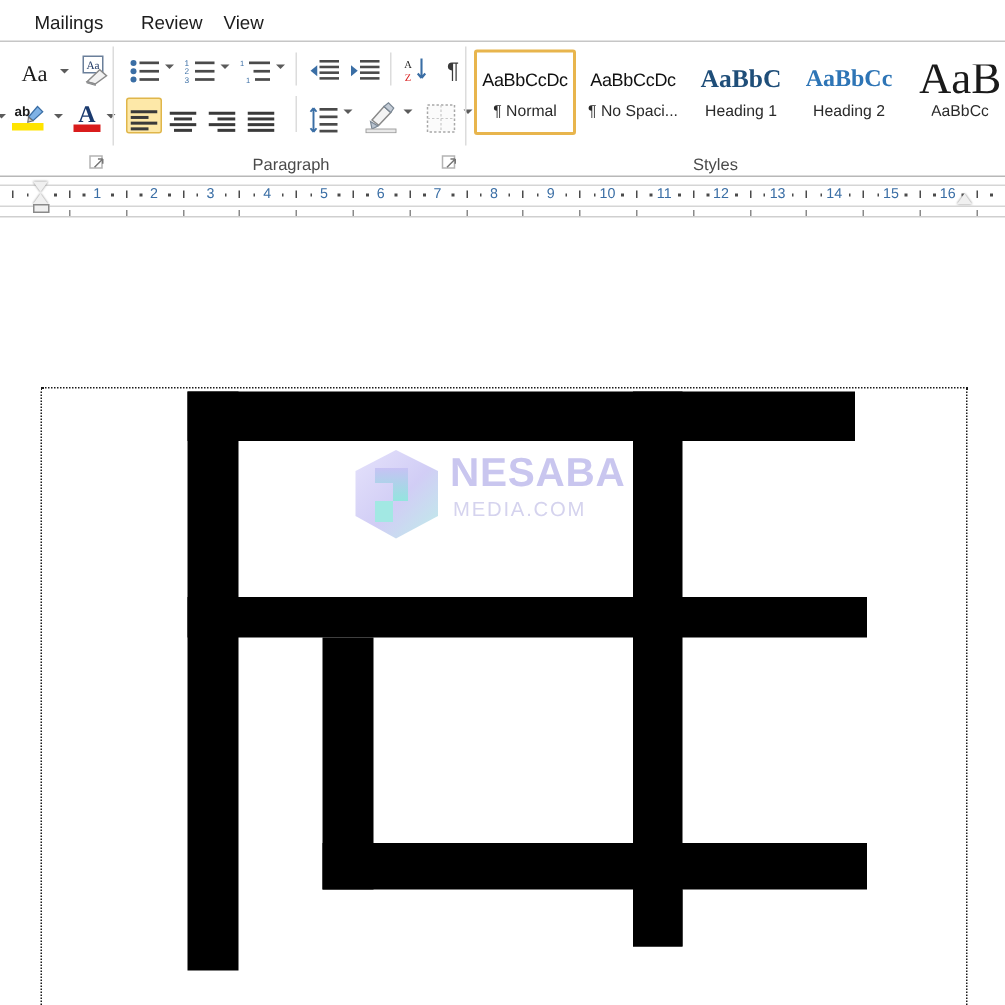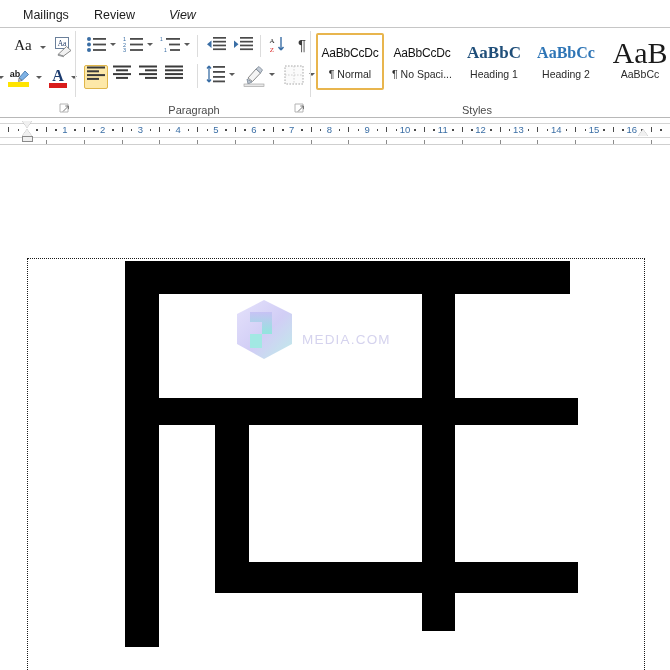--- a/index.html
+++ b/index.html
@@ -26,21 +26,21 @@
   }
   .tab {
     position: absolute; top: 4px;
     font-size: 12.5px; color: #1c1c1c;
     padding: 3px 9px;
     white-space: nowrap;
     line-height: 16px;
   }
   .tab-mailings { left: 14px; }
   .tab-review   { left: 85px; }
-  .tab-view     { left: 160px; font-style: italic; }
+  .tab-view     { left: 140px; }
 
   
   .ribbon {
     position: absolute; left: 0; top: 28px;
     width: 670px; height: 90px;
     background: #ffffff;
     border-bottom: 1px solid #b8b8b8;
   }
   .group {
     position: absolute; top: 0; bottom: 0;
@@ -65,21 +65,21 @@
 
   
   .g-font { left: 0; width: 76px; }
   
   .g-para { left: 77px; width: 234px; }
   
   .g-styles { left: 312px; width: 358px; }
 
   .icon-btn {
     position: absolute;
-    display: flex; align-items: flex-start; justify-content: center;
+    display: flex; align-items: flex-end; justify-content: center;
   }
   .caret {
     width: 0; height: 0;
     border-left: 3px solid transparent;
     border-right: 3px solid transparent;
     border-top: 3.5px solid #5b5b5b;
   }
 
   
   .aa-btn {
@@ -632,18 +632,19 @@
           </linearGradient>
           <linearGradient id="wmg2" x1="0" y1="0" x2="0" y2="1">
             <stop offset="0%" stop-color="#c6c1f4"></stop>
             <stop offset="100%" stop-color="#8fe6dd"></stop>
           </linearGradient>
         </defs>
         <path d="M32 2 L60 16 L60 46 L32 61 L5 46 L5 16 Z" fill="url(#wmg1)" opacity="0.75"></path>
         <path d="M18 14 L40 14 L40 36 L30 36 L30 24 L18 24 Z" fill="url(#wmg2)" opacity="0.95"></path>
         <path d="M18 36 L30 36 L30 50 L18 50 Z" fill="#9fe9e1" opacity="0.95"></path>
       </svg>
+      <div class="wm-text">NESABA</div>
       <div class="wm-sub">MEDIA.COM</div>
     </div>
 
   </div>
 
 </div>
 
 </body></html>

